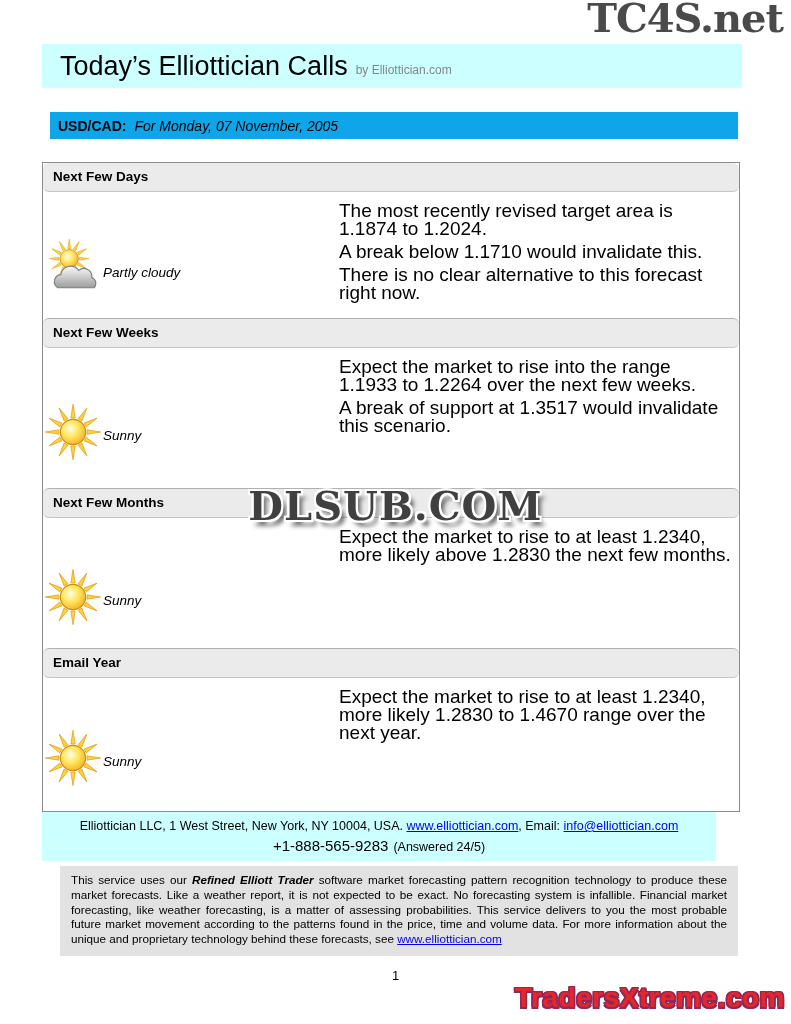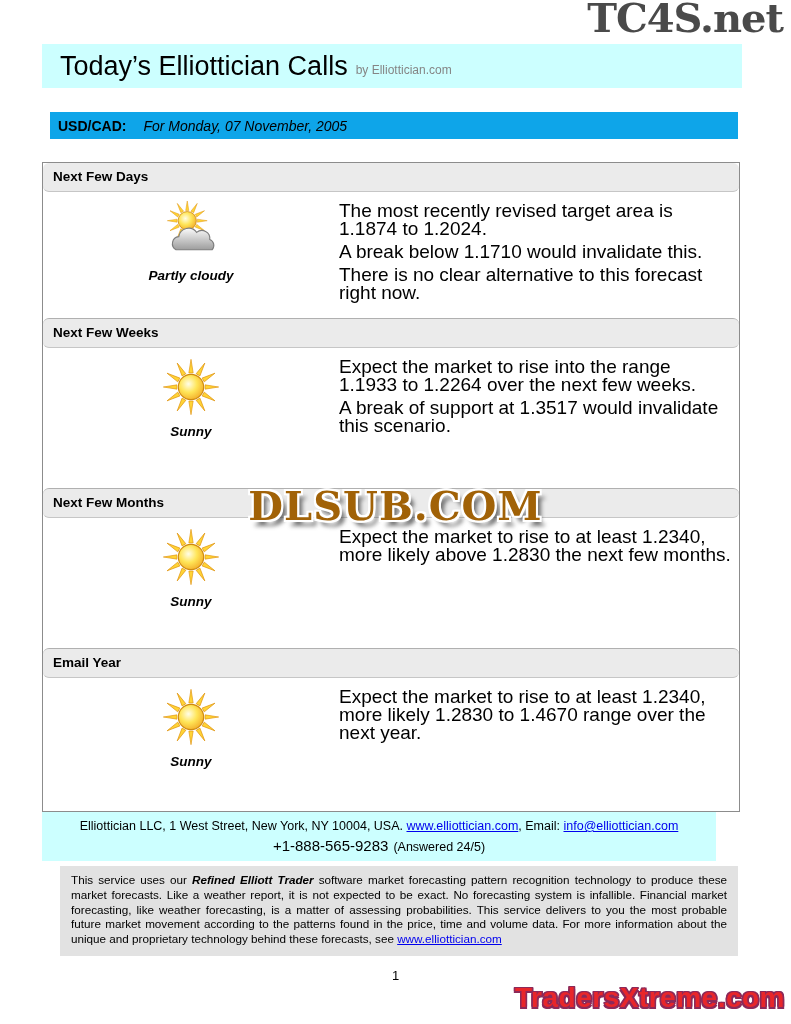--- a/index.html
+++ b/index.html
@@ -9,21 +9,21 @@
   }
   
   .tc4s{
     position:absolute;top:-6px;right:8px;
     font-family:"DejaVu Serif",serif;font-weight:bold;font-size:40px;
     color:#4a4a4a;letter-spacing:-1px;
   }
   .dlsub{
     position:absolute;top:482px;left:50%;transform:translateX(-50%);
     font-family:"DejaVu Serif",serif;font-weight:bold;font-size:40px;
-    letter-spacing:1px;color:#a16207;z-index:5;white-space:nowrap;
+    letter-spacing:1px;color:#404040;z-index:5;white-space:nowrap;
     text-shadow:
       -2px 0 0 #fff, 2px 0 0 #fff, 0 -2px 0 #fff, 0 2px 0 #fff,
       -2px -2px 0 #fff, 2px 2px 0 #fff, -2px 2px 0 #fff, 2px -2px 0 #fff,
       5px 6px 4px rgba(70,70,70,.75);
   }
   .traders{
     position:absolute;top:982px;right:6px;
     font-family:"Liberation Sans",sans-serif;font-weight:bold;font-size:28px;
     color:#e8262a;letter-spacing:.5px;white-space:nowrap;
     text-shadow:
@@ -38,33 +38,33 @@
   }
   .banner .title{font-size:27px;font-weight:400;}
   .banner .byline{font-size:12px;color:#858585;margin-left:8px;margin-top:8px;}
   
   .pairbar{
     position:absolute;left:50px;top:112px;width:688px;height:27px;
     background:#0ea5e9;display:flex;align-items:center;padding-left:8px;
     box-sizing:border-box;font-size:14px;
   }
   .pairbar .pair{font-weight:bold;}
-  .pairbar .date{font-style:italic;margin-left:17px;}
+  .pairbar .date{font-style:italic;margin-left:8px;}
   
   .fbox{
     position:absolute;left:42px;top:162px;width:698px;
     border:1px solid #8c8c8c;background:#fff;box-sizing:border-box;
   }
   .sec-head{
     background:#ebebeb;border-top:1px solid #b0b0b0;border-bottom:1px solid #c6c6c6;
     font-weight:bold;font-size:13.5px;line-height:16px;padding:6px 10px;border-radius:6px;
   }
   .section:first-child .sec-head{border-top:none;}
   .sec-body{display:flex;background:#fff;}
-  .icon-col{flex:0 0 296px;display:flex;flex-direction:column;align-items:center;padding-top:9px;font-weight:bold;}
+  .icon-col{flex:0 0 296px;display:flex;flex-direction:row;align-items:center;padding-top:27px;}
   .wicon{width:60px;height:60px;}
   .caption{font-style:italic;font-size:13.5px;margin-top:7px;}
   .text-col{flex:1;padding:10px 8px 0 0;}
   .text-col p{margin:0 0 5px;font-size:19px;line-height:18px;}
   .body-s0{min-height:126px;} .body-s1{min-height:140px;}
   .body-s2{min-height:130px;} .body-s3{min-height:133px;}
   
   .contact{
     position:absolute;left:42px;top:812px;width:674px;height:49px;
     background:#ccffff;text-align:center;box-sizing:border-box;padding-top:7px;

